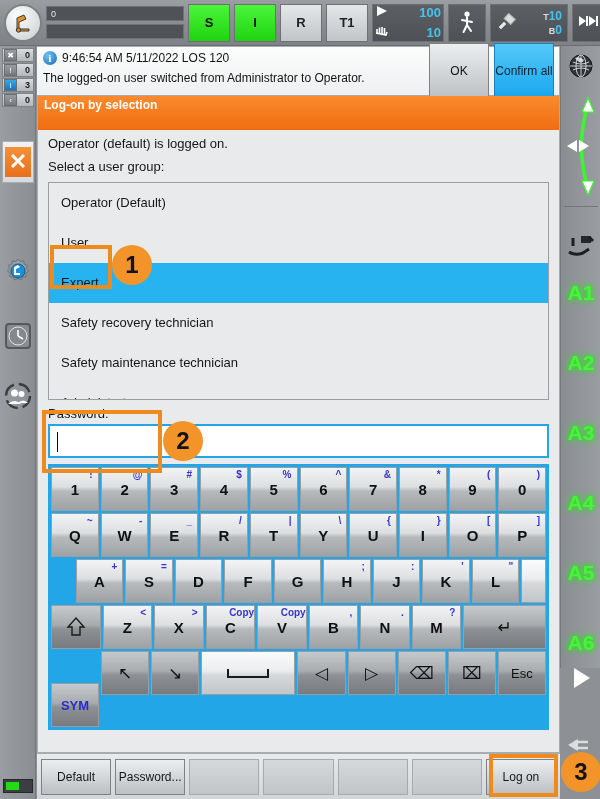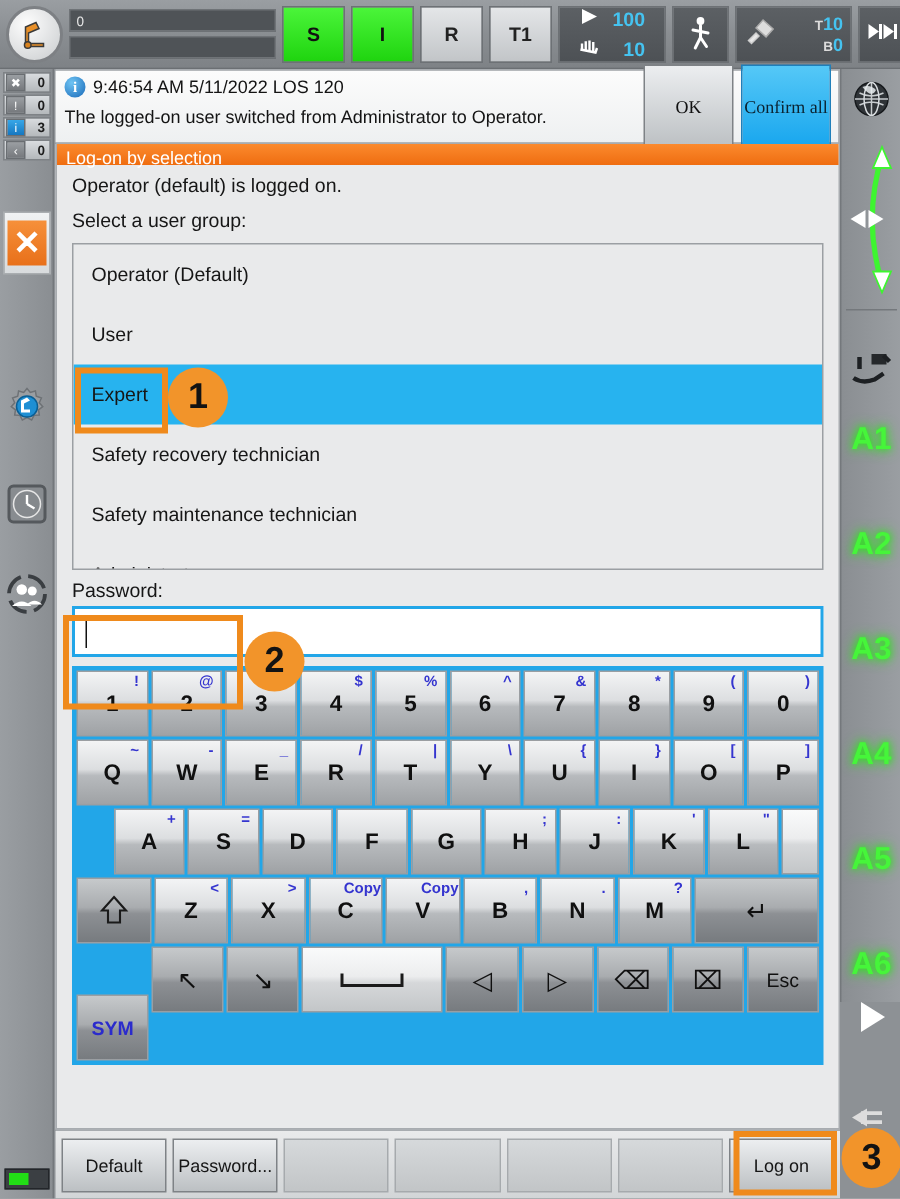--- a/index.html
+++ b/index.html
@@ -37,21 +37,21 @@
   }
   .tbbtn.green { background: linear-gradient(to bottom,#4bf53a,#1fd40f); color:#111; width:42px;}
   .tbbtn.lite  { background: linear-gradient(to bottom,#e4e6e8,#c2c5c8); color:#222; width:42px;}
   .tbbtn.wide  { width: 72px; }
   .tbbtn.wide2 { width: 78px; }
   .tbbtn.med   { width: 58px; }
   .ovrow { display:flex; align-items:center; gap:5px; width:100%; padding:0 5px; justify-content:space-between;}
   .ovnum { color:#45c3f0; font-size:13px; font-weight:bold; }
   .toolnum { color:#45c3f0; font-size:12px; font-weight:bold; }
   .toolnum .pre { color:#dcdcdc; font-size:9px; }
-  .twoline { display:flex; flex-direction:column; gap:5px; width:100%; padding:0 13px;}
+  .twoline { display:flex; flex-direction:column; gap:5px; width:100%; padding:0 2px;}
   .lineitem { display:flex; align-items:center; justify-content:space-between; }
 
   
   .leftbar {
     position:absolute; left:0; top:46px; width:36px; height:753px;
     background: linear-gradient(to right,#9a9ea2,#8a8e92);
     border-right:1px solid #74787c;
   }
   .msgcounters { position:absolute; left:2px; top:2px; width:32px; }
   .msgrow {
@@ -108,33 +108,33 @@
     width:14px;height:14px;border-radius:50%;
     background: radial-gradient(circle at 35% 30%,#6fc4f3,#1868b8);
     color:#fff; font-size:10px; font-weight:bold; display:flex; align-items:center; justify-content:center;
     font-family:"Liberation Serif", serif;
   }
   .msgline2 { font-size:12px; color:#141414; margin-top:6px; }
   .msgbtns { display:flex; align-items:center; gap:5px; padding:4px 5px; }
   .mbtn {
     width:60px; height:56px; font-size:12px; color:#111;
     background: linear-gradient(to bottom,#eceef0,#bcc0c3);
-    border:1px solid #7e8286; display:flex;align-items:center;justify-content:center;font-family:Liberation Serif, serif;
+    border:1px solid #7e8286; display:flex;align-items:center;justify-content:center;
   }
   .mbtn.blue {
     background: linear-gradient(to bottom,#55c8f7,#18a6ee); color:#0b2230;
     border:1px solid #1f7fba;
   }
 
   
   .dlg { position:absolute; left:37px; top:96px; width:523px; height:657px; background:#e9eaeb;
          border:1px solid #a8acb0; border-top:none;}
   .dlg-title {
-    height:14px; background: linear-gradient(to bottom,#fb8a2e,#ef6d10);
-    color:#fff; font-size:12px; font-weight:normal; padding-left:6px; line-height:18px;
+    height:34px; background: linear-gradient(to bottom,#fb8a2e,#ef6d10);
+    color:#fff; font-size:12px; font-weight:bold; padding-left:6px; line-height:18px;
   }
   .dlg-body { padding:6px 10px 0 10px; }
   .line-txt { font-size:13px; color:#161616; margin-bottom:8px; }
   .grouplist {
     background:#e9eaeb; border:1px solid #9b9fa3; height:218px; overflow:hidden;
   }
   .glitem {
     height:40px; line-height:40px; padding-left:12px; font-size:13px; color:#161616;
   }
   .glitem.sel { background:#27b3ef; }

